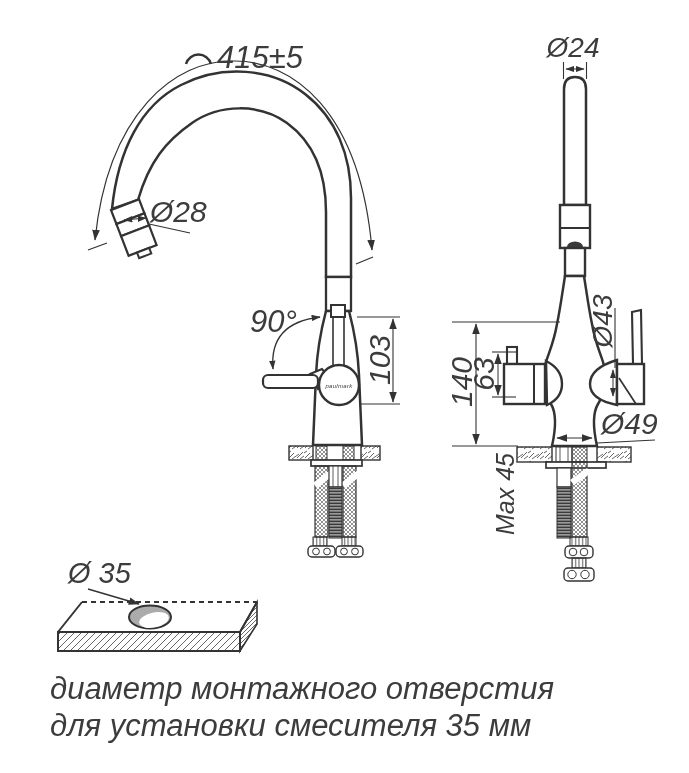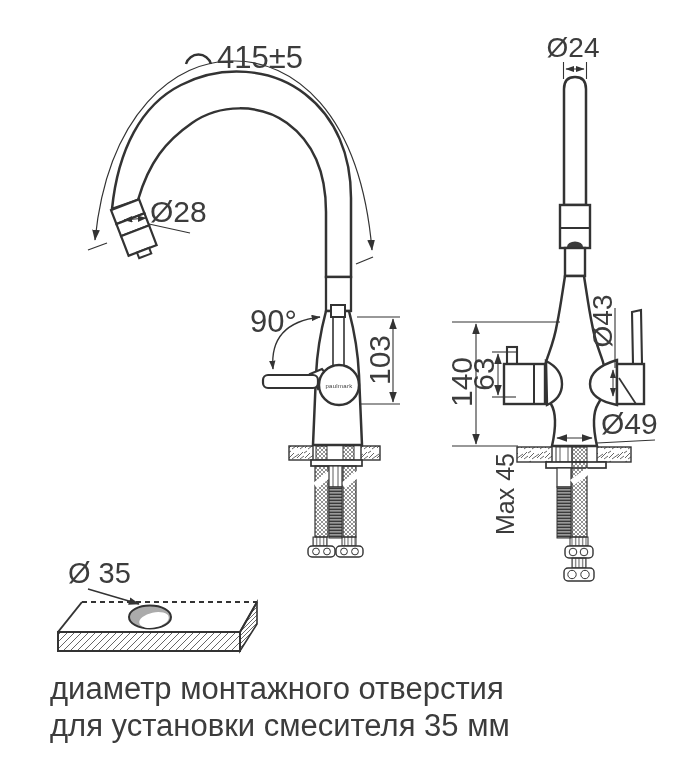--- a/index.html
+++ b/index.html
@@ -1,17 +1,17 @@
 <!DOCTYPE html>
 <html><head>
 <meta charset="utf-8">
 <style>
   html,body{margin:0;padding:0;background:#ffffff;}
   .stage{position:relative;width:689px;height:773px;background:#fff;overflow:hidden;
-         font-family:"Liberation Sans", sans-serif;}
+         font-family:"Liberation Sans", sans-serif;font-style:italic;}
   svg text{font-family:"Liberation Sans", sans-serif;fill:#3c3c3c;}
   .dimtxt{font-size:30px;}
   .ln{stroke:#333;fill:none;}
 </style>
 </head>
 <body>
 
 <div class="stage">
 <svg width="689" height="773" viewBox="0 0 689 773">
   <defs>

